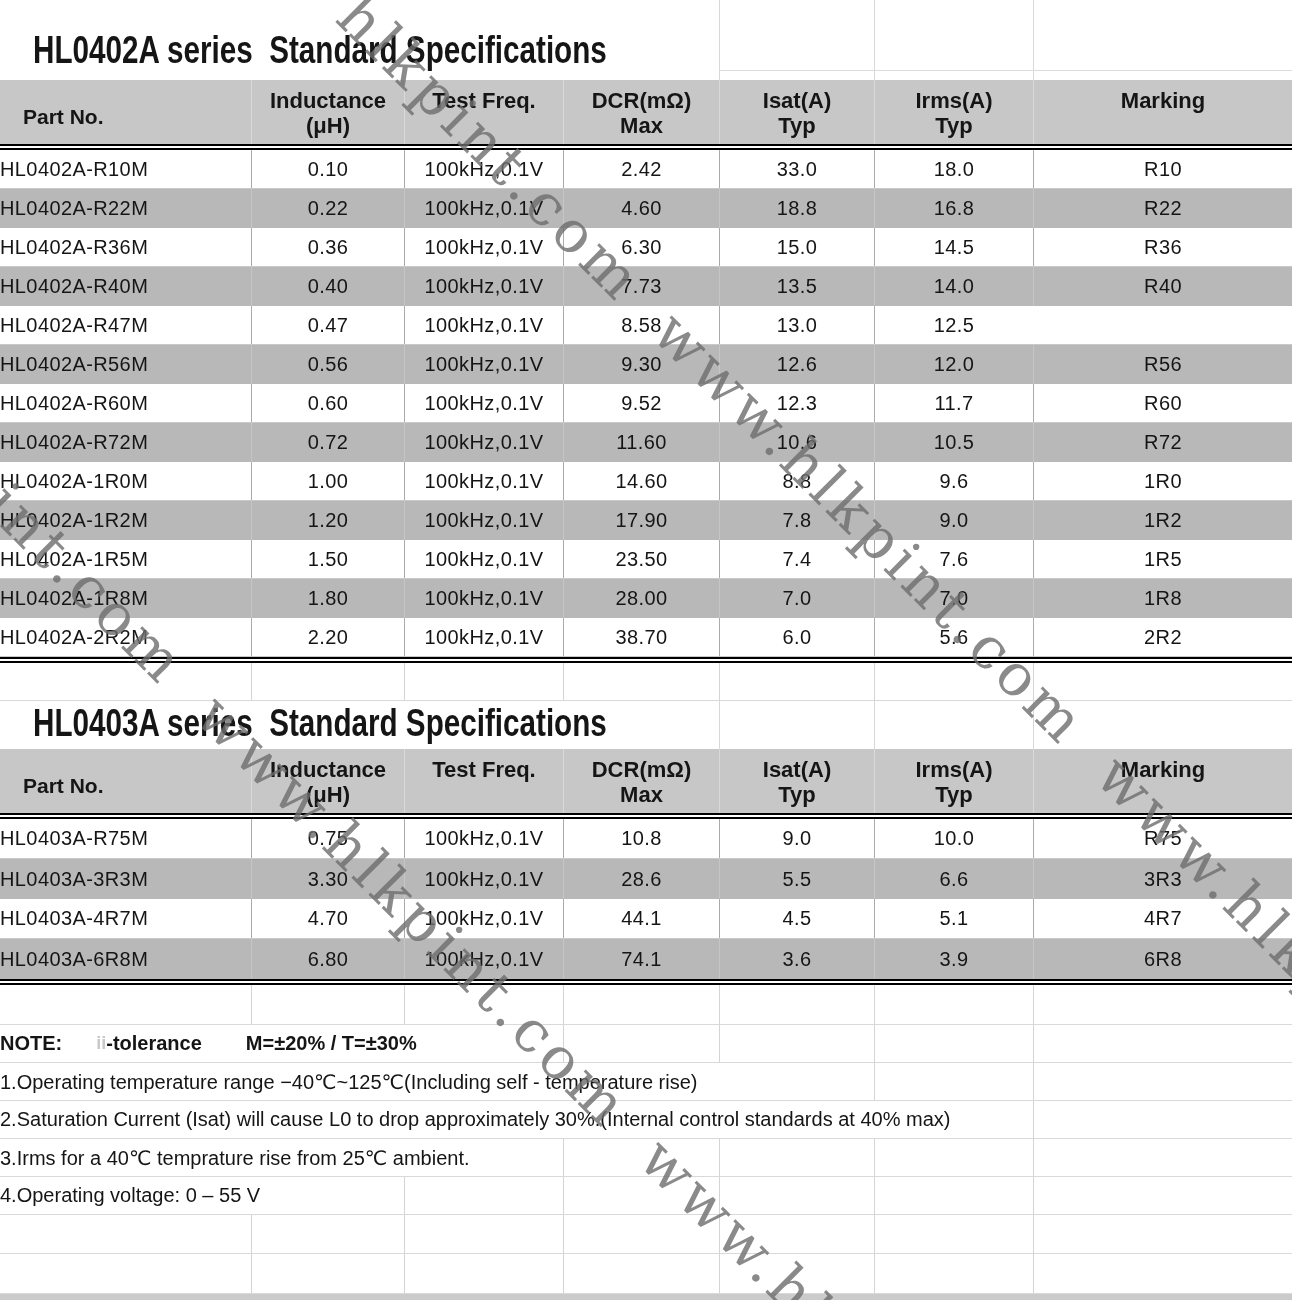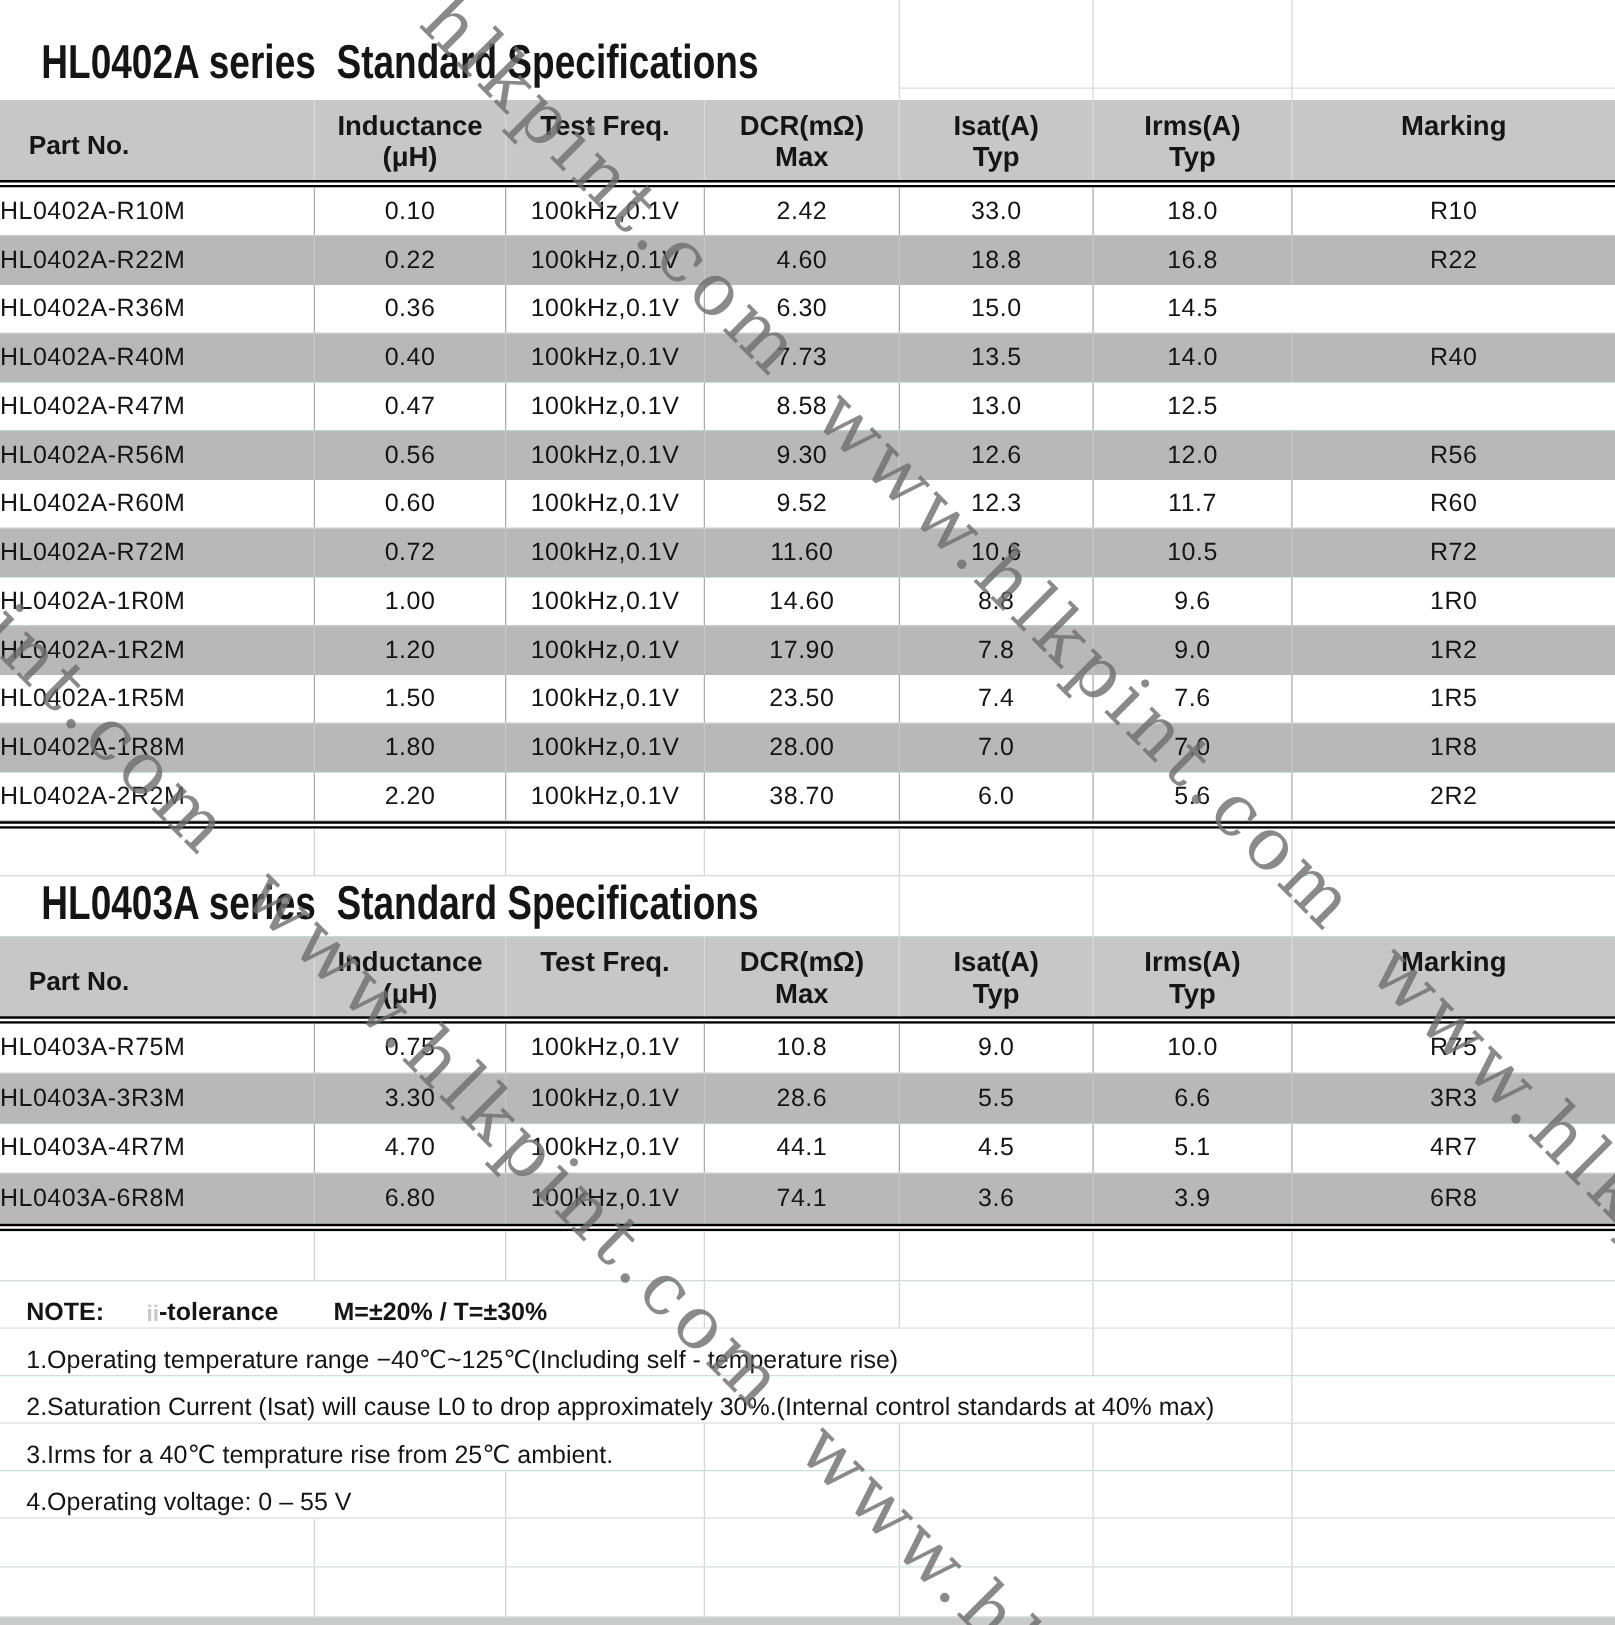--- a/index.html
+++ b/index.html
@@ -42,21 +42,21 @@
   .h38{height:38px}.h39{height:39px}.h40{height:40px}
 
   
   .note-row{display:grid;height:38px;background:#fff;border-bottom:1px solid #d9d9d9}
   .note-r0{grid-template-columns:563px 156px 155px 159px 259px}
   .note-r1{grid-template-columns:874px 159px 259px}
   .note-r2{grid-template-columns:1033px 259px}
   .note-r3{grid-template-columns:563px 156px 155px 159px 259px}
   .note-r4{grid-template-columns:404px 159px 156px 155px 159px 259px}
   .note-row>div+div{border-left:1px solid #d4d4d4}
-  .ntext{display:flex;align-items:flex-end;padding-left:21px;font-size:20px;white-space:pre}
+  .ntext{display:flex;align-items:center;padding-left:0;font-size:20px;white-space:pre}
   .nlabel{font-weight:bold;font-size:20px;margin-right:34px}
   .nfaded{color:#c9c9c9;font-weight:bold;font-size:18px}
   .ntol{font-weight:bold;font-size:20px}
   .nvals{font-weight:bold;font-size:20px;margin-left:44px}
 
   .bottom-strip{height:6px;background:#cbcbcb}
 
   
   .wm-layer{position:absolute;inset:0;pointer-events:none;z-index:5}
   .wm{position:absolute;font-family:"DejaVu Serif","Liberation Serif",serif;font-size:58px;letter-spacing:5px;word-spacing:20px;opacity:.8;transform:rotate(45deg);transform-origin:0 0;white-space:nowrap}
@@ -125,20 +125,21 @@
           <div class="cell">16.8</div>
           <div class="cell">R22</div>
         </div>
         <div class="row grid7 white">
           <div class="cell part">HL0402A-R36M</div>
           <div class="cell">0.36</div>
           <div class="cell">100kHz,0.1V</div>
           <div class="cell">6.30</div>
           <div class="cell">15.0</div>
           <div class="cell">14.5</div>
+          <div class="cell">R36</div>
         </div>
         <div class="row grid7 grey">
           <div class="cell part">HL0402A-R40M</div>
           <div class="cell">0.40</div>
           <div class="cell">100kHz,0.1V</div>
           <div class="cell">7.73</div>
           <div class="cell">13.5</div>
           <div class="cell">14.0</div>
           <div class="cell">R40</div>
         </div>

